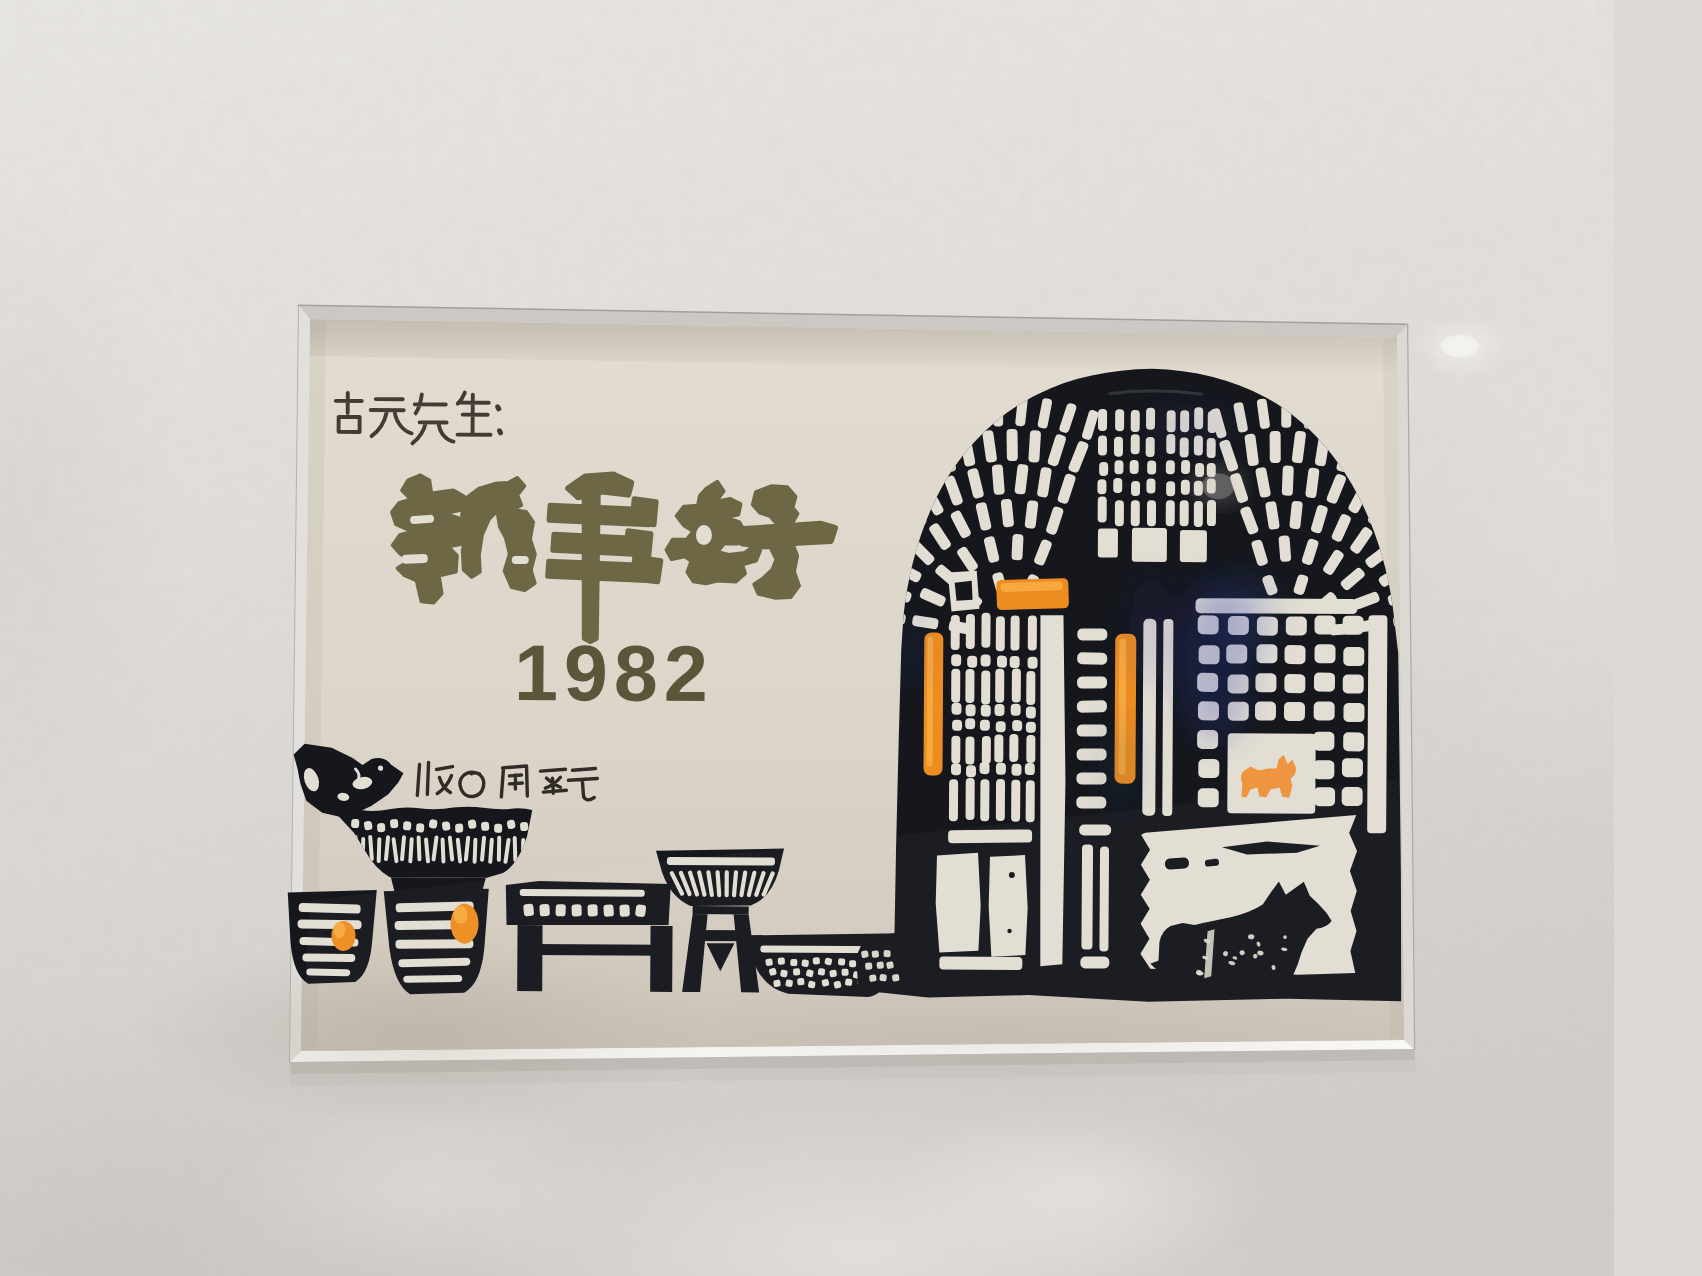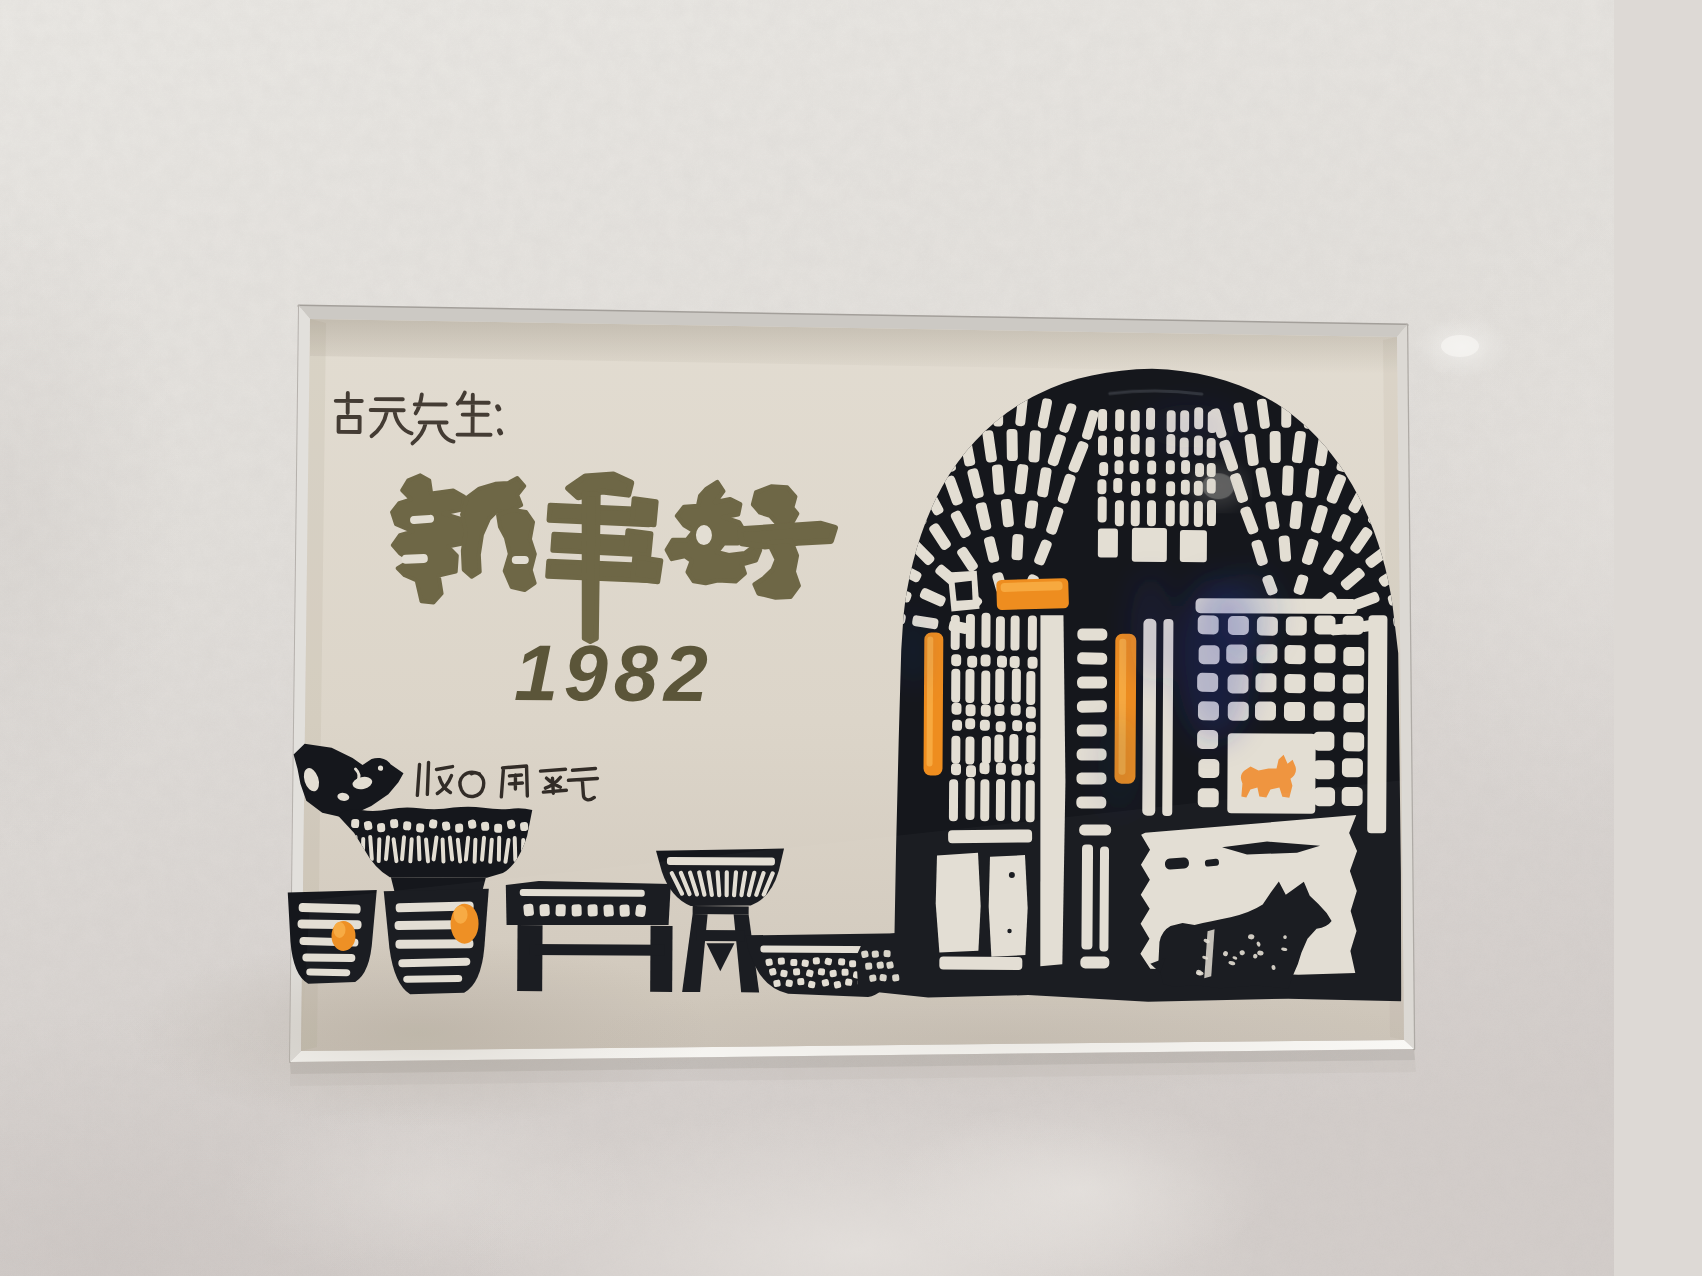--- a/index.html
+++ b/index.html
@@ -1,15 +1,15 @@
 <!DOCTYPE html>
 <html><head><meta charset="utf-8">
 <style>
 html,body{margin:0;padding:0;background:#ddd9d5;font-family:"Liberation Sans",sans-serif;}
-.wrap{position:relative;width:1614px;height:1276px;overflow:hidden;font-style:italic;}
+.wrap{position:relative;width:1614px;height:1276px;overflow:hidden;}
 svg{filter:blur(0.45px);}
 </style></head>
 <body>
 <div class="wrap">
 <svg width="1702" height="1276" viewBox="0 0 1702 1276" xmlns="http://www.w3.org/2000/svg">
 <defs>
 <linearGradient id="wall" x1="0" y1="0" x2="0.22" y2="1">
  <stop offset="0" stop-color="#eae8e4"></stop>
  <stop offset="0.45" stop-color="#e2dfdb"></stop>
  <stop offset="0.8" stop-color="#d8d3d0"></stop>

